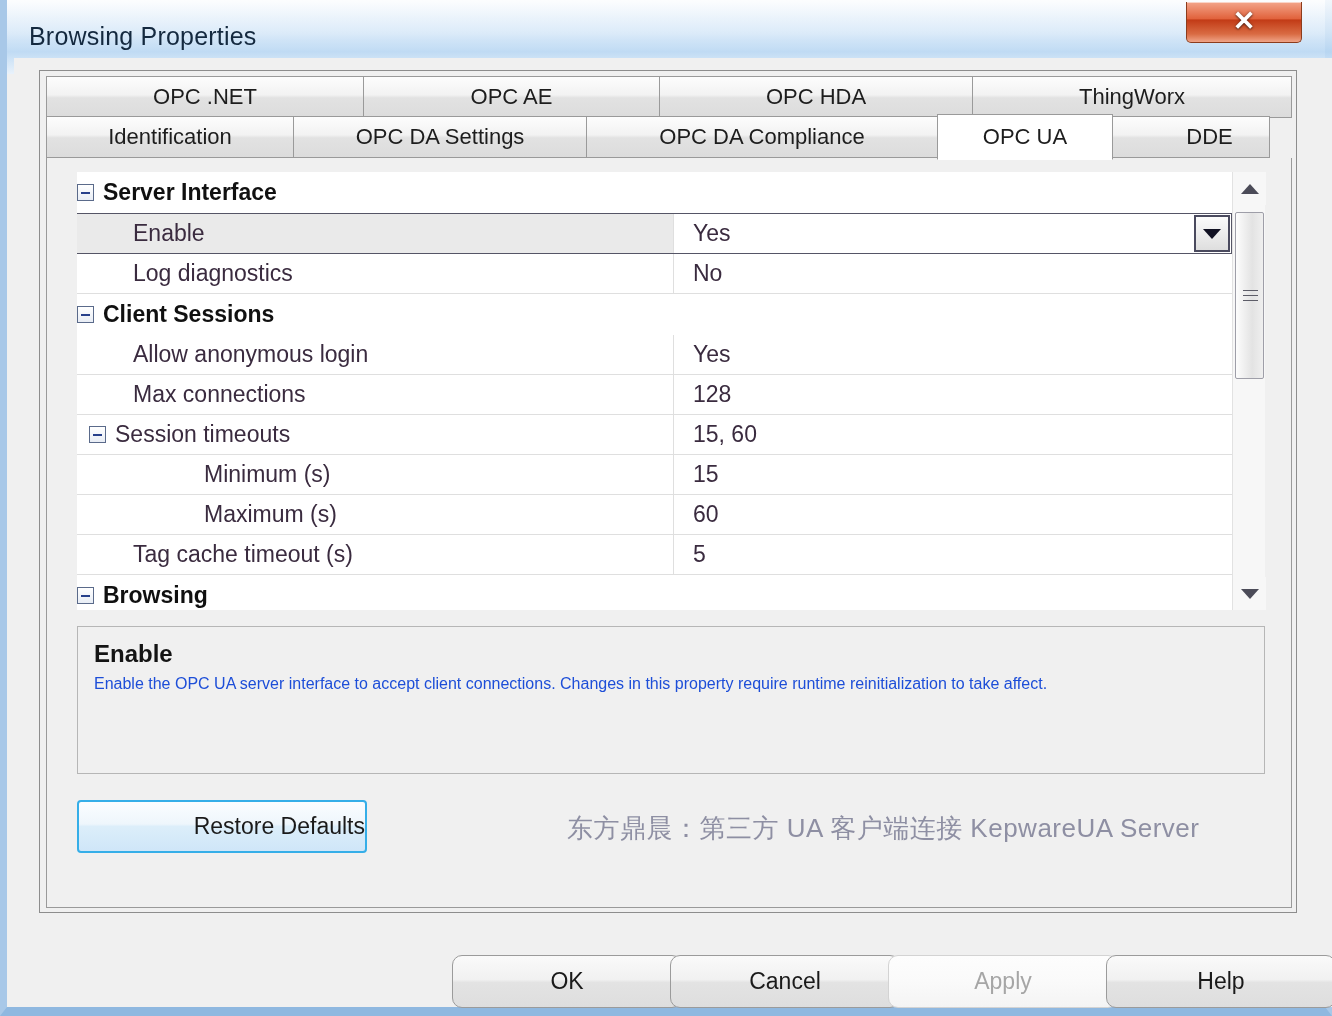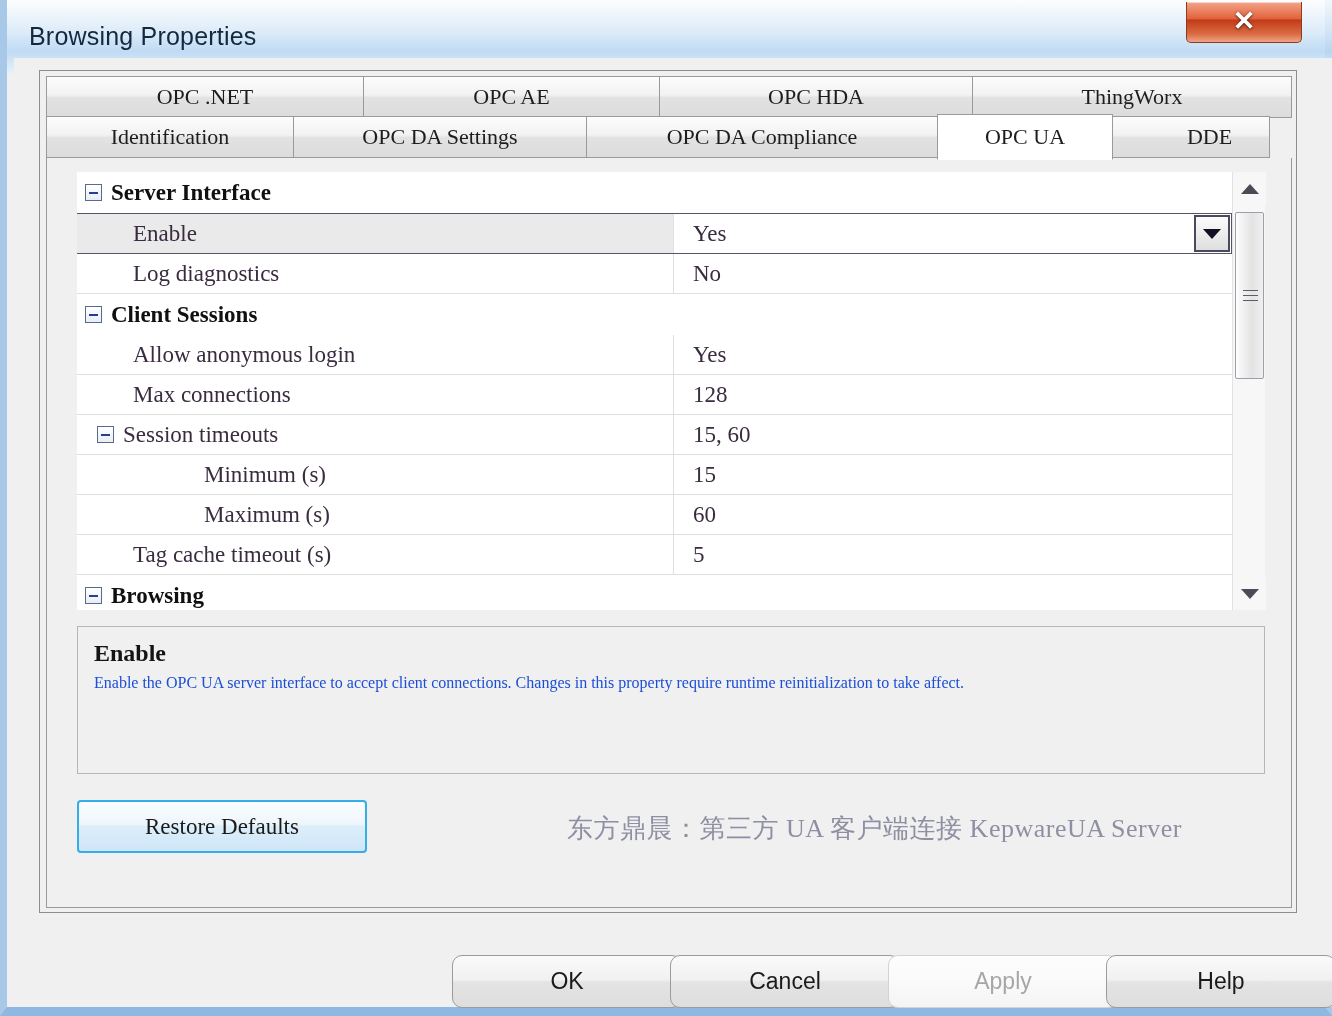--- a/index.html
+++ b/index.html
@@ -72,21 +72,20 @@
   }
 
   
   #tabpanel {
     position: absolute;
     left: 25px; top: 12px;
     width: 1258px; height: 843px;
     box-sizing: border-box;
     border: 1px solid #8d8d8d;
     background: #f0f0f0;
-    font-family: Liberation Serif, serif;
   }
 
   
   .tabrow {
     position: absolute;
     left: 6px;
     height: 42px;
     display: flex;
   }
   #tabrow1 { top: 5px; width: 1247px; }
@@ -157,21 +156,21 @@
     height: 41px;
   }
   .prow .lab {
     box-sizing: border-box;
     width: 597px;
     display: flex;
     align-items: center;
     font-size: 23px;
     color: #3a2b3f;
     border-right: 1px solid #dfdfdf;
-    padding-left: 8px;
+    padding-left: 0;
     white-space: nowrap;
   }
   .prow.cat .lab {
     border-right: none;
     font-weight: bold;
     color: #101010;
     font-size: 23px;
     width: auto;
   }
   .prow.selected .lab {
@@ -315,21 +314,21 @@
   #restore-btn {
     position: absolute;
     left: 30px; top: 642px;
     width: 290px; height: 53px;
     box-sizing: border-box;
     border: 2px solid #35aee8;
     border-radius: 4px;
     background: linear-gradient(to bottom,#fbfdff 0%,#eef6fc 45%,#dceefa 50%,#cfe6f8 100%);
     font-size: 23px;
     color: #1a1a1a;
-    display: flex; align-items: center; justify-content: center;
+    display: flex; align-items: center; justify-content: flex-end;
     cursor: pointer;
   }
 
   
   #watermark {
     position: absolute;
     left: 520px; top: 653px;
     font-size: 26px;
     color: #8e8fa3;
     white-space: nowrap;

